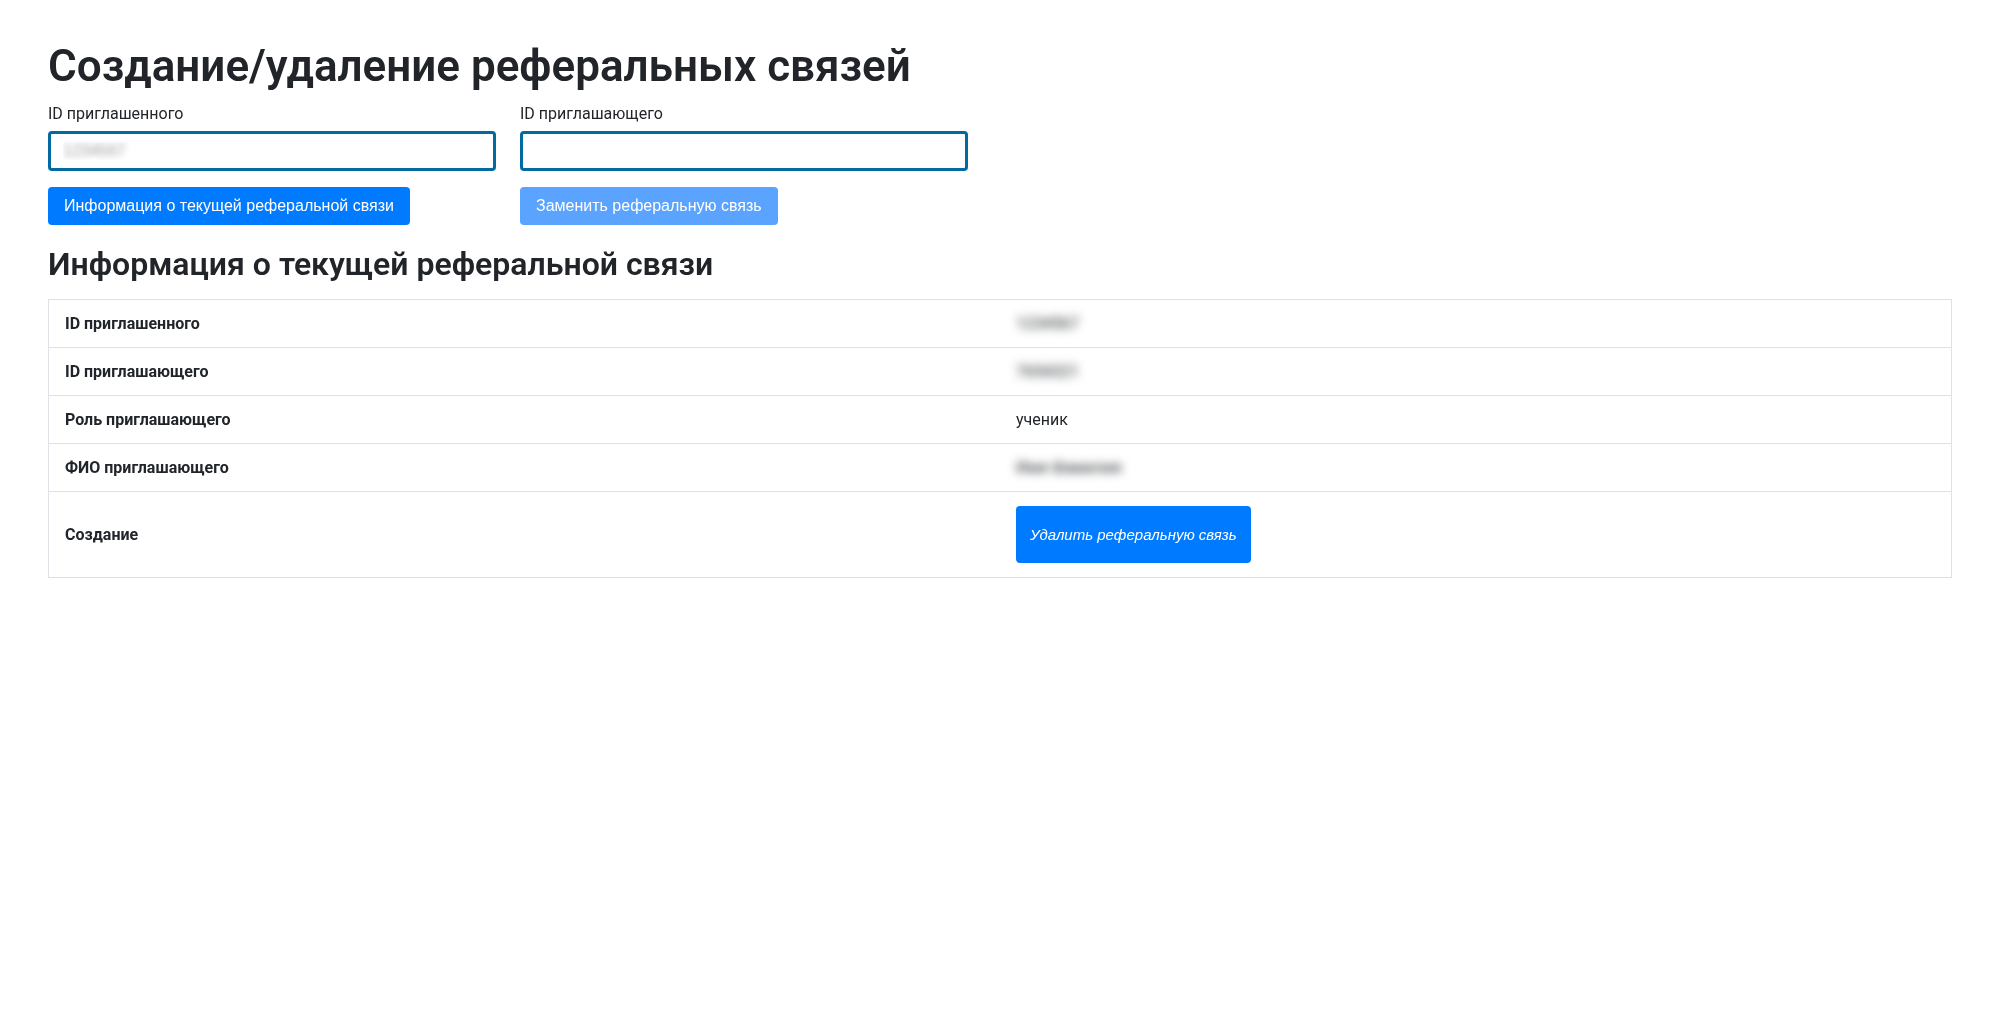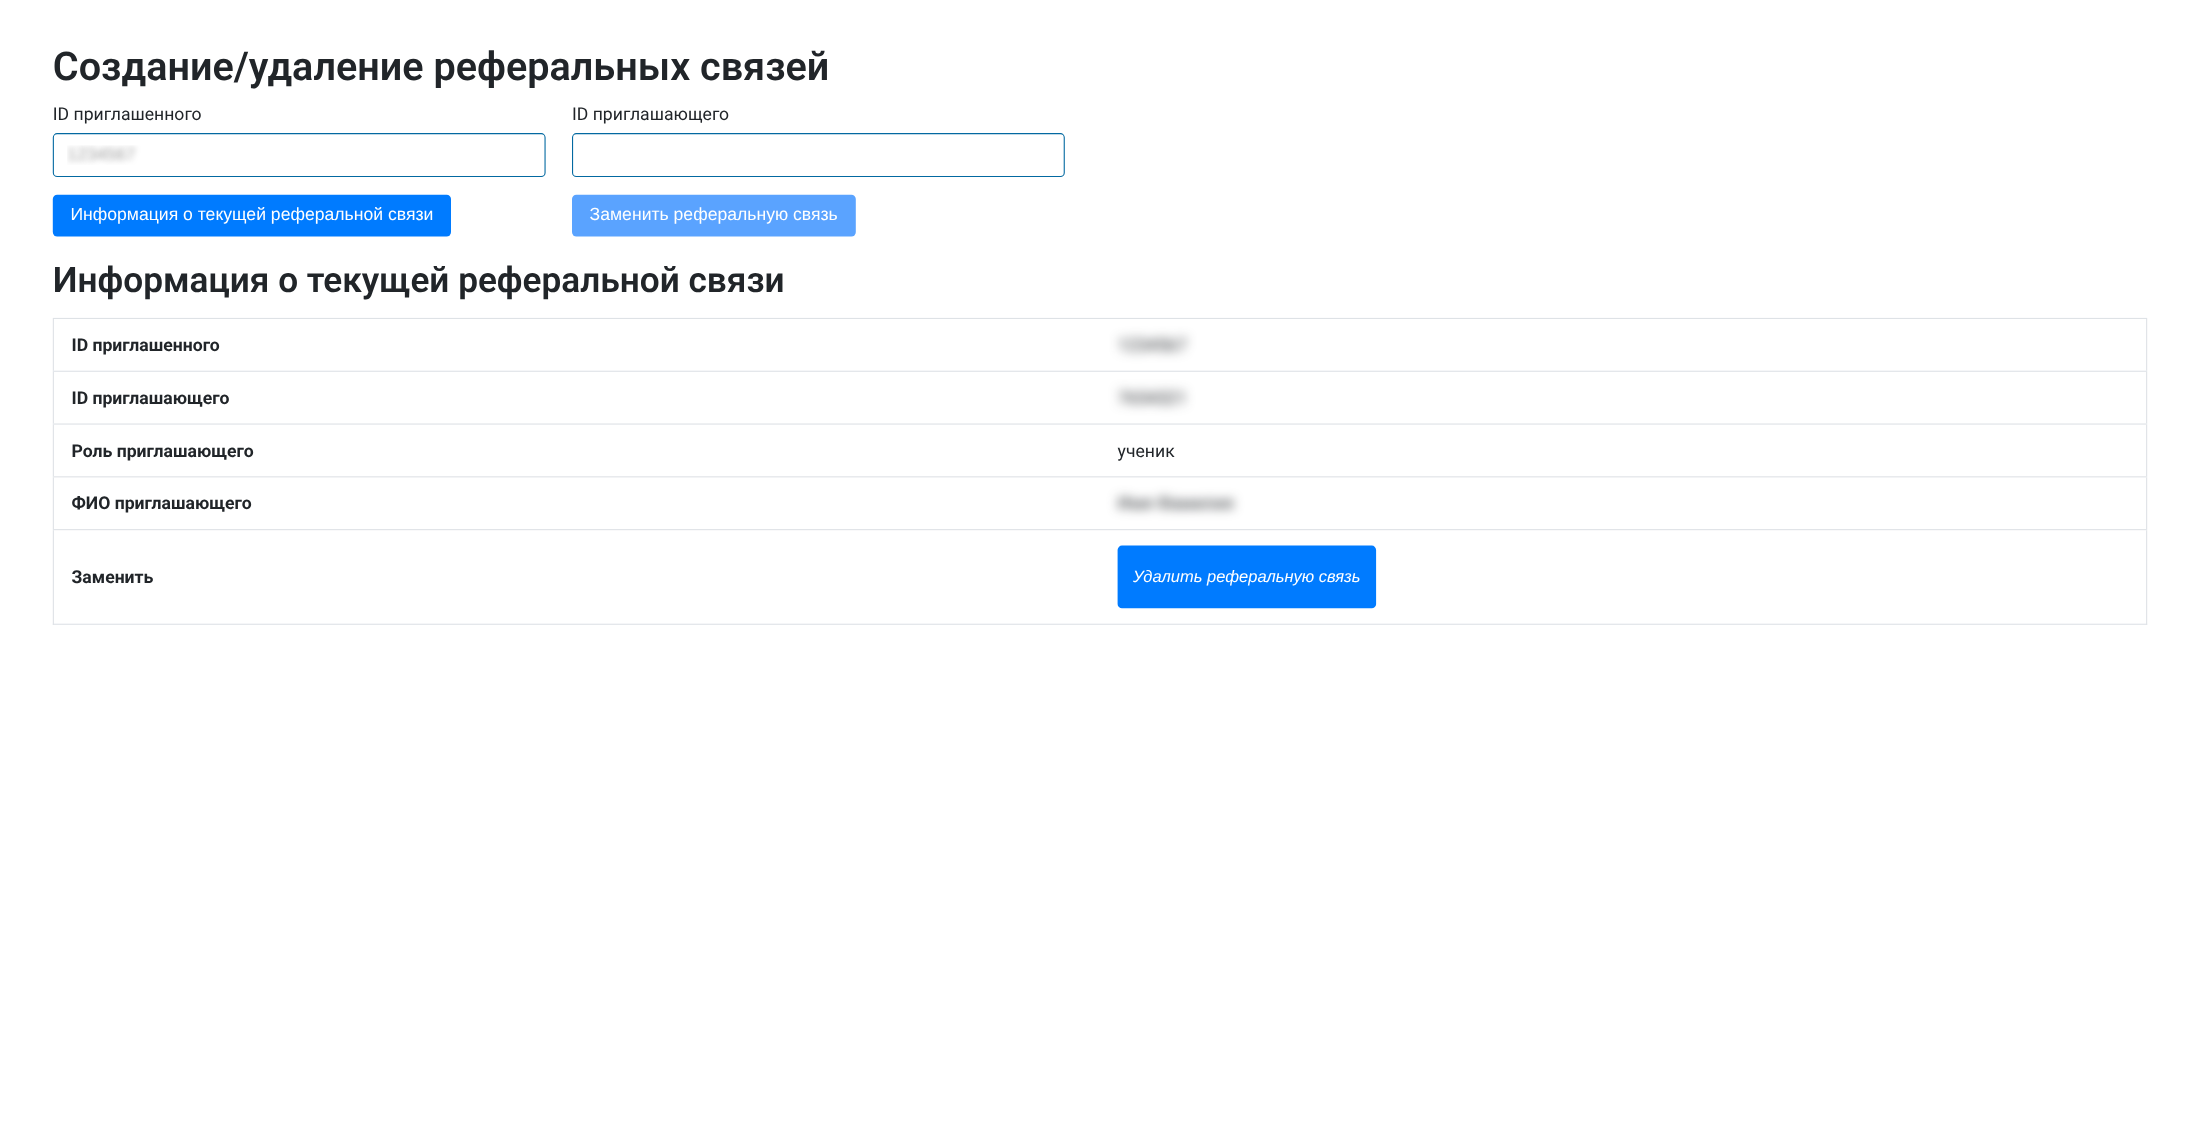--- a/index.html
+++ b/index.html
@@ -7,21 +7,21 @@
       margin: 0;
       padding: 0;
     }
     body {
       font-family: -apple-system, BlinkMacSystemFont, "Segoe UI", Roboto, "Helvetica Neue", Arial, sans-serif;
       color: #212529;
       background: #ffffff;
       padding: 40px 48px;
     }
     h1 {
-      font-size: 36px;
+      font-size: 44px;
       font-weight: 600;
       margin-bottom: 12px;
       color: #212529;
     }
     h2 {
       font-size: 32px;
       font-weight: 600;
       margin-top: 20px;
       margin-bottom: 16px;
       color: #212529;
@@ -37,21 +37,21 @@
     .form-label {
       display: block;
       font-size: 16px;
       color: #212529;
       margin-bottom: 8px;
     }
     .form-input {
       width: 100%;
       padding: 8px 12px;
       font-size: 16px;
-      border: 1px solid #0369a1;
+      border: 3px solid #0369a1;
       border-radius: 4px;
       background: #fff;
       color: #495057;
       height: 40px;
     }
     .form-input.blurred {
       color: transparent;
       text-shadow: 0 0 6px rgba(0,0,0,0.4);
     }
     .btn {
@@ -135,19 +135,19 @@
     </tr>
     <tr>
       <th>Роль приглашающего</th>
       <td>ученик</td>
     </tr>
     <tr>
       <th>ФИО приглашающего</th>
       <td><span class="blurred-text">Имя Фамилия</span></td>
     </tr>
     <tr>
-      <th>Заменить</th>
+      <th>Создание</th>
       <td>
         <button class="btn btn-primary btn-sm">Удалить реферальную связь</button>
       </td>
     </tr>
   </tbody>
 </table>
 
 </body></html>

